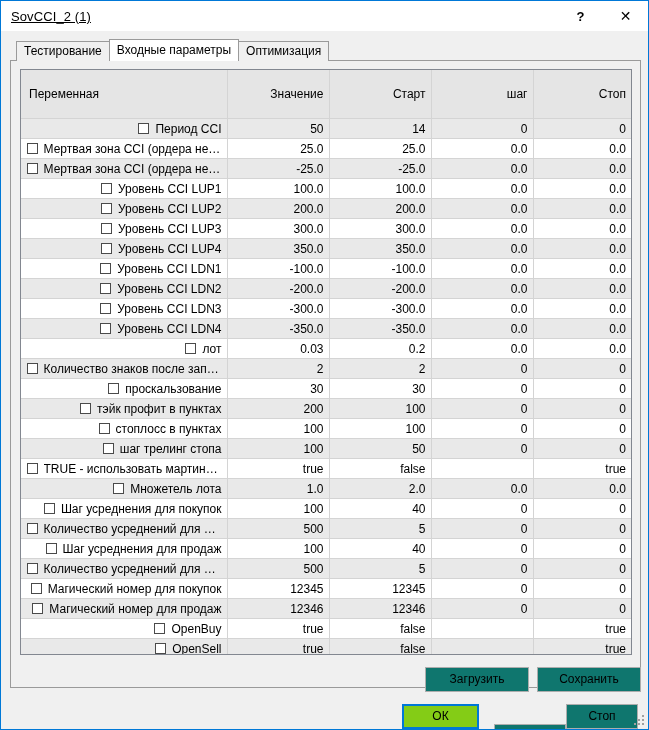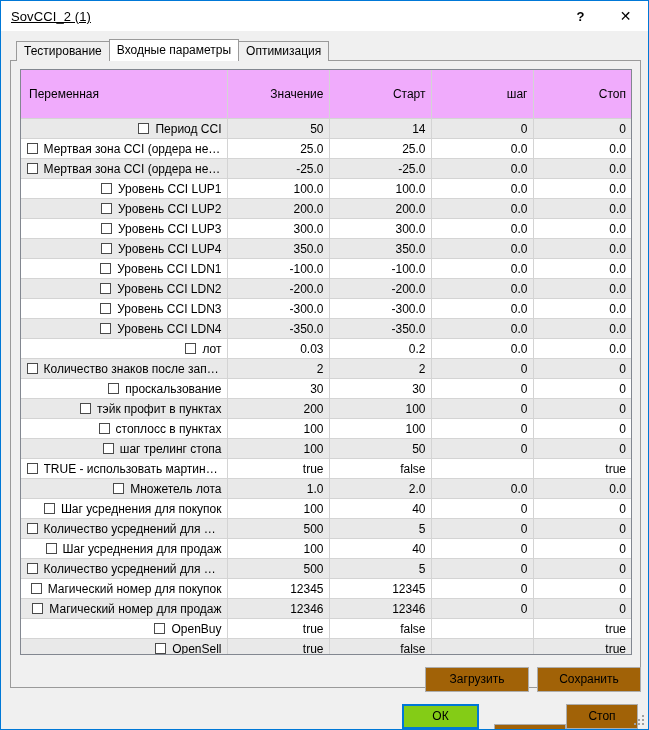--- a/index.html
+++ b/index.html
@@ -121,21 +121,21 @@
     font-size: 12px;
   }
   table.grid col.c0 { width: 206px; }
   table.grid col.c1 { width: 102px; }
   table.grid col.c2 { width: 102px; }
   table.grid col.c3 { width: 102px; }
   table.grid col.c4 { width: 98px; }
 
   table.grid thead th {
     height: 24px;
-    background: #f0abfc;
+    background: #e5e5e5;
     border-right: 1px solid #d4d4d4;
     border-bottom: 1px solid #d4d4d4;
     font-weight: normal;
     font-size: 12px;
     color: #000;
     padding: 12px 5px;
     text-align: right;
     white-space: nowrap;
   }
   table.grid thead th.first {
@@ -185,21 +185,21 @@
     overflow: hidden;
     text-overflow: ellipsis;
     white-space: nowrap;
   }
 
   
   .btn {
     box-sizing: border-box;
     height: 25px;
     border: 1px solid #adadad;
-    background: #a16207;
+    background: #0f766e;
     font-family: "Liberation Sans", "DejaVu Sans", sans-serif;
     font-size: 12px;
     color: #000;
     cursor: default;
     text-align: center;
     line-height: 23px;
     padding: 0;
   }
 
   #btn-load {

